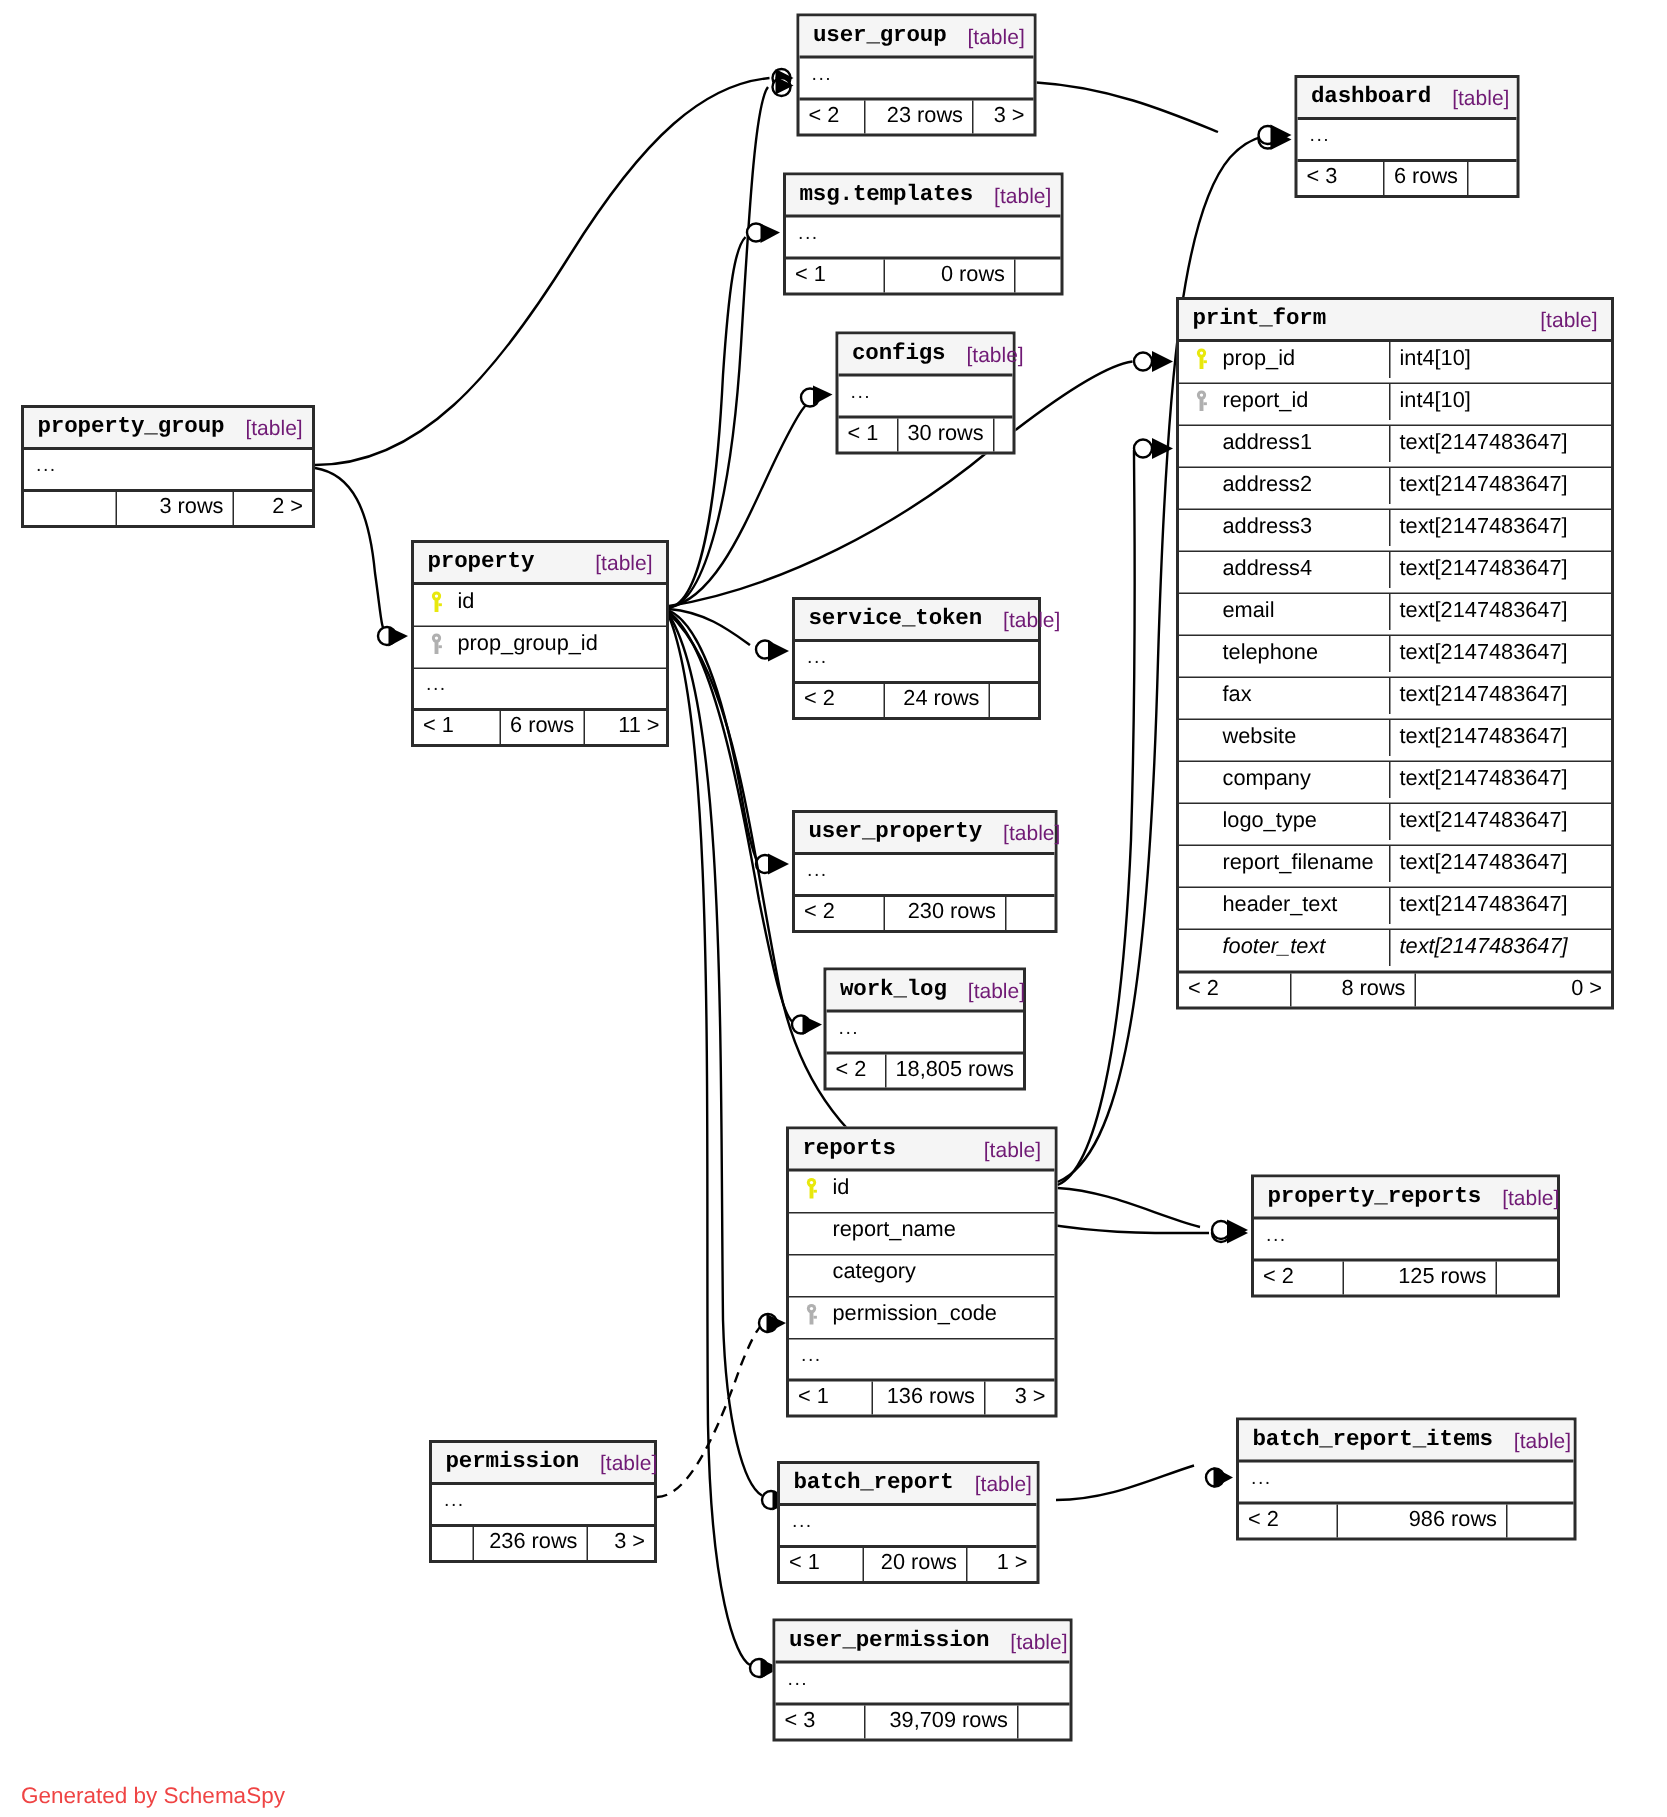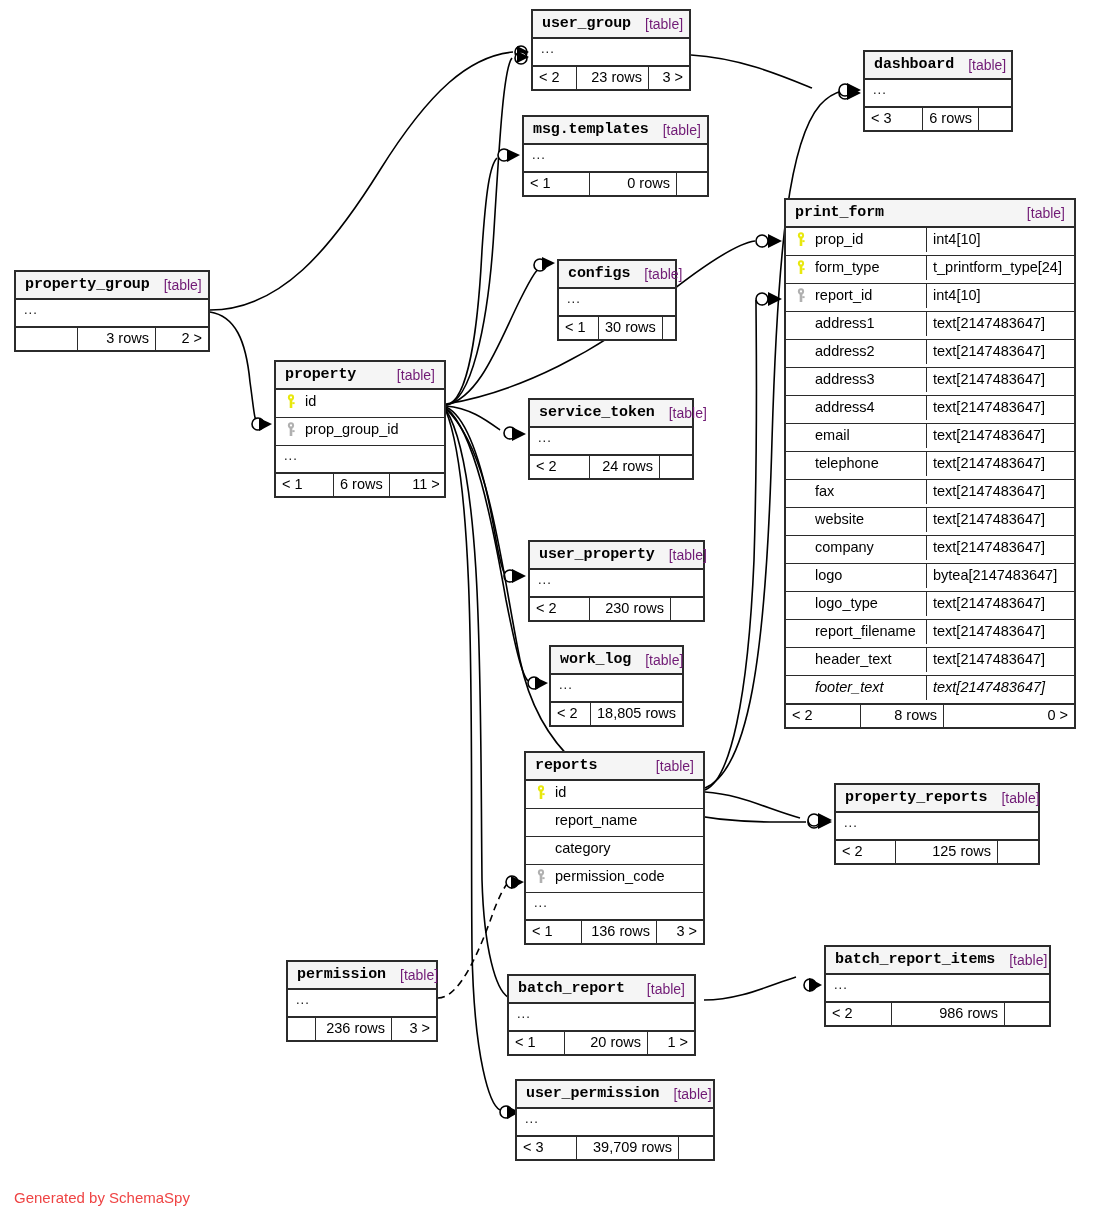--- a/index.html
+++ b/index.html
@@ -279,21 +279,21 @@
           <span class="tbl-name">msg.templates</span>
           <span class="tbl-kind">[table]</span>
         </div>
         <div class="tbl-ellipsis">...</div>
         <div class="tbl-foot">
           <span class="foot-cell foot-left" style="width:66px;min-width:66px">&lt; 1</span>
           <span class="foot-cell foot-mid">0 rows</span>
           <span class="foot-cell foot-right" style="width:30px;min-width:30px"></span>
         </div>
       </div>
-      <div class="tbl" style="left: 557px; top: 221px; width: 120px; margin-top: 38px;">
+      <div class="tbl" style="left: 557px; top: 221px; width: 120px;">
         <div class="tbl-head">
           <span class="tbl-name">configs</span>
           <span class="tbl-kind">[table]</span>
         </div>
         <div class="tbl-ellipsis">...</div>
         <div class="tbl-foot">
           <span class="foot-cell foot-left" style="width:40px;min-width:40px">&lt; 1</span>
           <span class="foot-cell foot-mid">30 rows</span>
           <span class="foot-cell foot-right" style="width:18px;min-width:18px"></span>
         </div>
@@ -311,32 +311,20 @@
               <rect x="5.7" y="5.6" width="2.6" height="8.4" fill="#e8e80d"></rect>
               <rect x="8.3" y="8.2" width="2.3" height="1.9" fill="#e8e80d"></rect>
             </svg>
           </span>
           <span class="col-name">prop_id</span>
           <span class="col-type">int4[10]</span>
         </div>
         <div class="tbl-col">
           <span class="col-key">
             <svg width="15" height="15" viewBox="0 0 15 15">
-              <circle cx="7" cy="3.4" r="3.1" fill="#e8e80d"></circle>
-              <circle cx="7" cy="3.4" r="1.1" fill="#ffffff"></circle>
-              <rect x="5.7" y="5.6" width="2.6" height="8.4" fill="#e8e80d"></rect>
-              <rect x="8.3" y="8.2" width="2.3" height="1.9" fill="#e8e80d"></rect>
-            </svg>
-          </span>
-          <span class="col-name">form_type</span>
-          <span class="col-type">t_printform_type[24]</span>
-        </div>
-        <div class="tbl-col">
-          <span class="col-key">
-            <svg width="15" height="15" viewBox="0 0 15 15">
               <circle cx="7" cy="3.4" r="3.1" fill="#b0b0b0"></circle>
               <circle cx="7" cy="3.4" r="1.1" fill="#ffffff"></circle>
               <rect x="5.7" y="5.6" width="2.6" height="8.4" fill="#b0b0b0"></rect>
               <rect x="8.3" y="8.2" width="2.3" height="1.9" fill="#b0b0b0"></rect>
             </svg>
           </span>
           <span class="col-name">report_id</span>
           <span class="col-type">int4[10]</span>
         </div>
         <div class="tbl-col">
@@ -376,25 +364,20 @@
         </div>
         <div class="tbl-col">
           <span class="col-key none"></span>
           <span class="col-name">website</span>
           <span class="col-type">text[2147483647]</span>
         </div>
         <div class="tbl-col">
           <span class="col-key none"></span>
           <span class="col-name">company</span>
           <span class="col-type">text[2147483647]</span>
-        </div>
-        <div class="tbl-col">
-          <span class="col-key none"></span>
-          <span class="col-name">logo</span>
-          <span class="col-type">bytea[2147483647]</span>
         </div>
         <div class="tbl-col">
           <span class="col-key none"></span>
           <span class="col-name">logo_type</span>
           <span class="col-type">text[2147483647]</span>
         </div>
         <div class="tbl-col">
           <span class="col-key none"></span>
           <span class="col-name">report_filename</span>
           <span class="col-type">text[2147483647]</span>
@@ -568,21 +551,21 @@
           <span class="tbl-name">permission</span>
           <span class="tbl-kind">[table]</span>
         </div>
         <div class="tbl-ellipsis">...</div>
         <div class="tbl-foot">
           <span class="foot-cell foot-left" style="width:28px;min-width:28px"></span>
           <span class="foot-cell foot-mid">236 rows</span>
           <span class="foot-cell foot-right" style="width:44px;min-width:44px">3 &gt;</span>
         </div>
       </div>
-      <div class="tbl" style="left: 507px; top: 974px; width: 189px;">
+      <div class="tbl" style="left: 518px; top: 974px; width: 175px;">
         <div class="tbl-head">
           <span class="tbl-name">batch_report</span>
           <span class="tbl-kind">[table]</span>
         </div>
         <div class="tbl-ellipsis">...</div>
         <div class="tbl-foot">
           <span class="foot-cell foot-left" style="width:56px;min-width:56px">&lt; 1</span>
           <span class="foot-cell foot-mid">20 rows</span>
           <span class="foot-cell foot-right" style="width:46px;min-width:46px">1 &gt;</span>
         </div>

